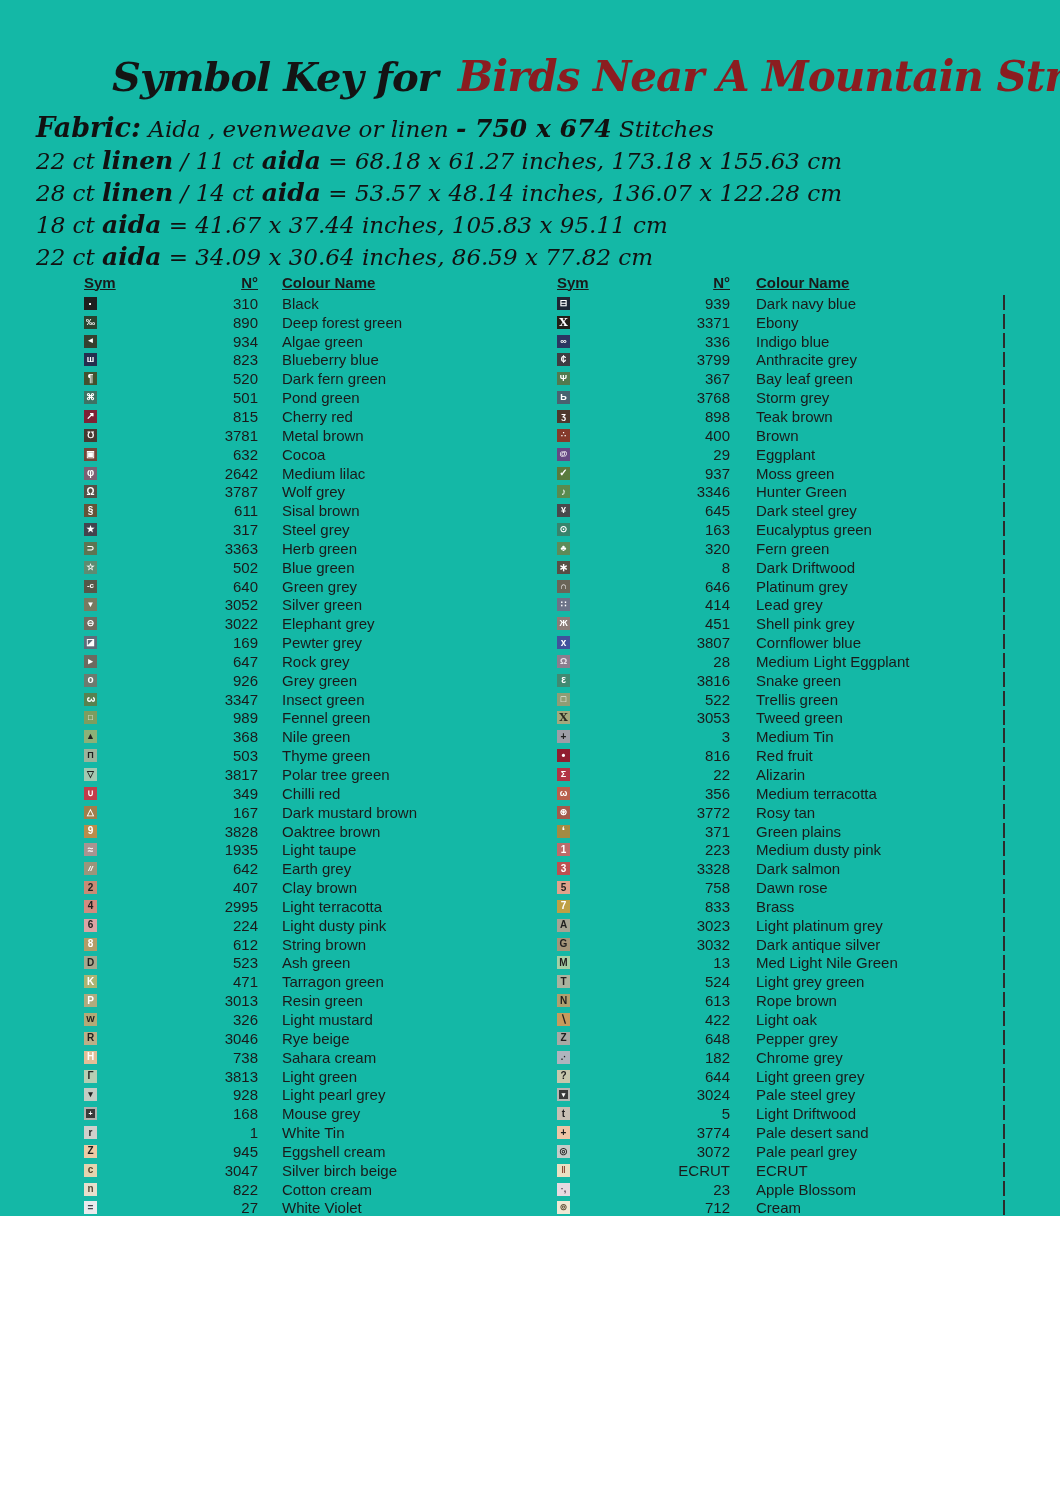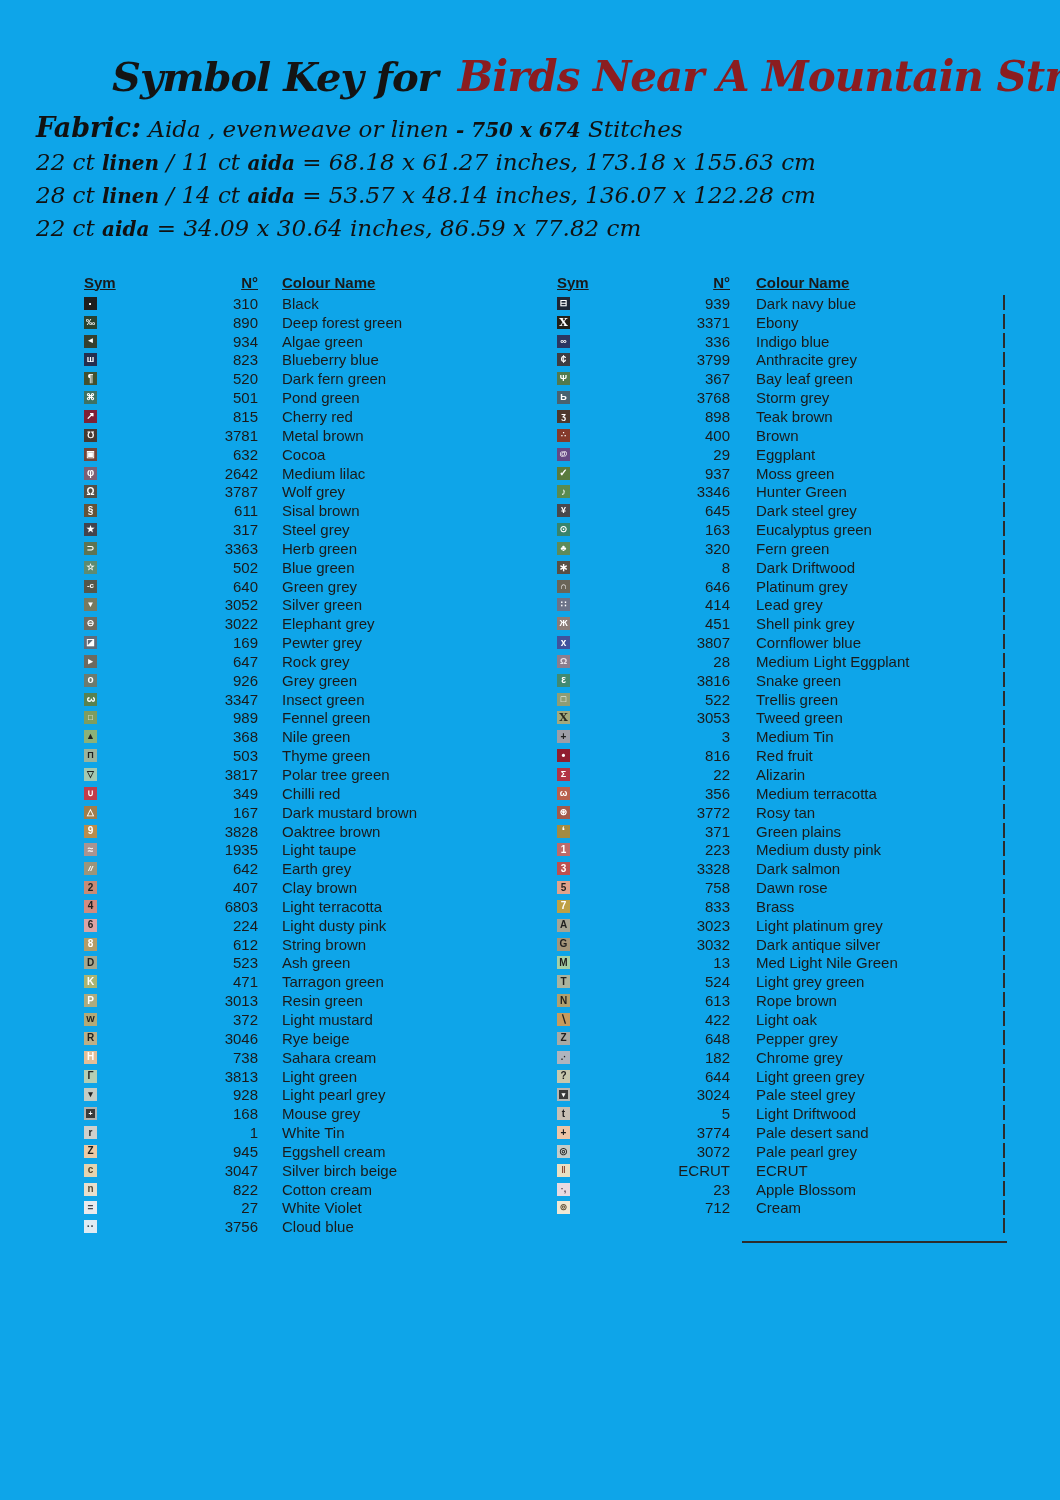--- a/index.html
+++ b/index.html
@@ -1,33 +1,33 @@
 <!DOCTYPE html>
 <html><head>
 <meta charset="utf-8">
 <style>
   html,body { margin:0; padding:0; background:#ffffff; }
   .page {
-    position:relative; width:1060px; height:1500px; background:#0ea5e9;
+    position:relative; width:1060px; height:1216px; background:#14b8a6;
     font-family:"Liberation Sans", sans-serif; color:#1a1a1a; overflow:hidden;
   }
   
   .title-row { position:absolute; top:52px; left:112px; display:flex; align-items:baseline; gap:20px; white-space:nowrap; }
   .title-prefix {
     font-family:"DejaVu Serif", serif; font-style:italic; font-weight:700;
     font-size:40px; color:#141414; letter-spacing:-1px;
   }
   .title-name {
     font-family:"DejaVu Serif", serif; font-style:italic; font-weight:700;
     font-size:42px; color:#8b1d20; letter-spacing:-1px;
   }
   
   .fabric { position:absolute; left:36px; top:112px; width:960px; font-family:"DejaVu Serif", serif; font-style:italic; color:#111; }
   .fabric-line { font-size:23px; line-height:32px; white-space:nowrap; }
-  .fabric-line .seg-b { font-weight:700; font-size:20px; }
+  .fabric-line .seg-b { font-weight:700; font-size:25px; }
   .fabric-line .seg-label { font-weight:700; font-size:27px; }
   
   .key-table { position:absolute; top:270px; }
   .key-table.left  { left:84px; }
   .key-table.right { left:557px; }
   .thead { display:flex; align-items:center; height:24px; font-weight:700; font-size:15px; }
   .th-sym  { width:36px; text-decoration:underline; }
   .th-num  { width:138px; text-align:right; text-decoration:underline; }
   .key-table.right .th-num { width:137px; }
   .th-name { padding-left:24px; text-decoration:underline; }
@@ -61,20 +61,21 @@
   <div class="title-row">
     <span class="title-prefix">Symbol Key for</span>
     <span class="title-name">Birds Near A Mountain Stream (x1)</span>
   </div>
 
   <div class="fabric">
     <div class="fabric-line" id="fabric-line1"><span class="seg-label">Fabric:</span><span class="seg">  Aida , evenweave or  linen </span><span class="seg-b">- 750 x 674</span><span class="seg"> Stitches</span></div>
     <div id="fabric-sizes">
         <div class="fabric-line"><span class="seg">22 ct </span><span class="seg-b">linen</span><span class="seg"> / 11 ct </span><span class="seg-b">aida</span><span class="seg"> = 68.18 x 61.27 inches, 173.18 x 155.63 cm</span></div>
         <div class="fabric-line"><span class="seg">28 ct </span><span class="seg-b">linen</span><span class="seg"> / 14 ct </span><span class="seg-b">aida</span><span class="seg"> = 53.57 x 48.14 inches, 136.07 x 122.28 cm</span></div>
+        <div class="fabric-line"><span class="seg">18 ct </span><span class="seg-b">aida</span><span class="seg">  = 41.67 x 37.44 inches, 105.83 x 95.11 cm</span></div>
         <div class="fabric-line"><span class="seg">22 ct </span><span class="seg-b">aida</span><span class="seg"> = 34.09 x 30.64 inches, 86.59 x 77.82 cm</span></div>
       </div>
   </div>
 
   <div class="key-table left">
     <div class="thead">
       <span class="th-sym">Sym</span>
       <span class="th-num">N°</span>
       <span class="th-name">Colour Name</span>
     </div>
@@ -300,21 +301,21 @@
           <span class="sym-cell">
             <span class="sym" style="background: rgb(200, 139, 117); color: rgb(31, 31, 31);">2</span>
           </span>
           <span class="num">407</span>
           <span class="name">Clay brown</span>
         </div>
         <div class="row">
           <span class="sym-cell">
             <span class="sym" style="background: rgb(210, 139, 127); color: rgb(31, 31, 31);">4</span>
           </span>
-          <span class="num">6803</span>
+          <span class="num">2995</span>
           <span class="name">Light terracotta</span>
         </div>
         <div class="row">
           <span class="sym-cell">
             <span class="sym" style="background: rgb(220, 164, 165); color: rgb(31, 31, 31);">6</span>
           </span>
           <span class="num">224</span>
           <span class="name">Light dusty pink</span>
         </div>
         <div class="row">
@@ -342,21 +343,21 @@
           <span class="sym-cell">
             <span class="sym" style="background: rgb(174, 171, 127); color: rgb(255, 255, 255);">P</span>
           </span>
           <span class="num">3013</span>
           <span class="name">Resin green</span>
         </div>
         <div class="row">
           <span class="sym-cell">
             <span class="sym" style="background: rgb(179, 170, 119); color: rgb(31, 31, 31); font-size: 9px;">W</span>
           </span>
-          <span class="num">372</span>
+          <span class="num">326</span>
           <span class="name">Light mustard</span>
         </div>
         <div class="row">
           <span class="sym-cell">
             <span class="sym" style="background: rgb(189, 175, 135); color: rgb(31, 31, 31);">R</span>
           </span>
           <span class="num">3046</span>
           <span class="name">Rye beige</span>
         </div>
         <div class="row">

